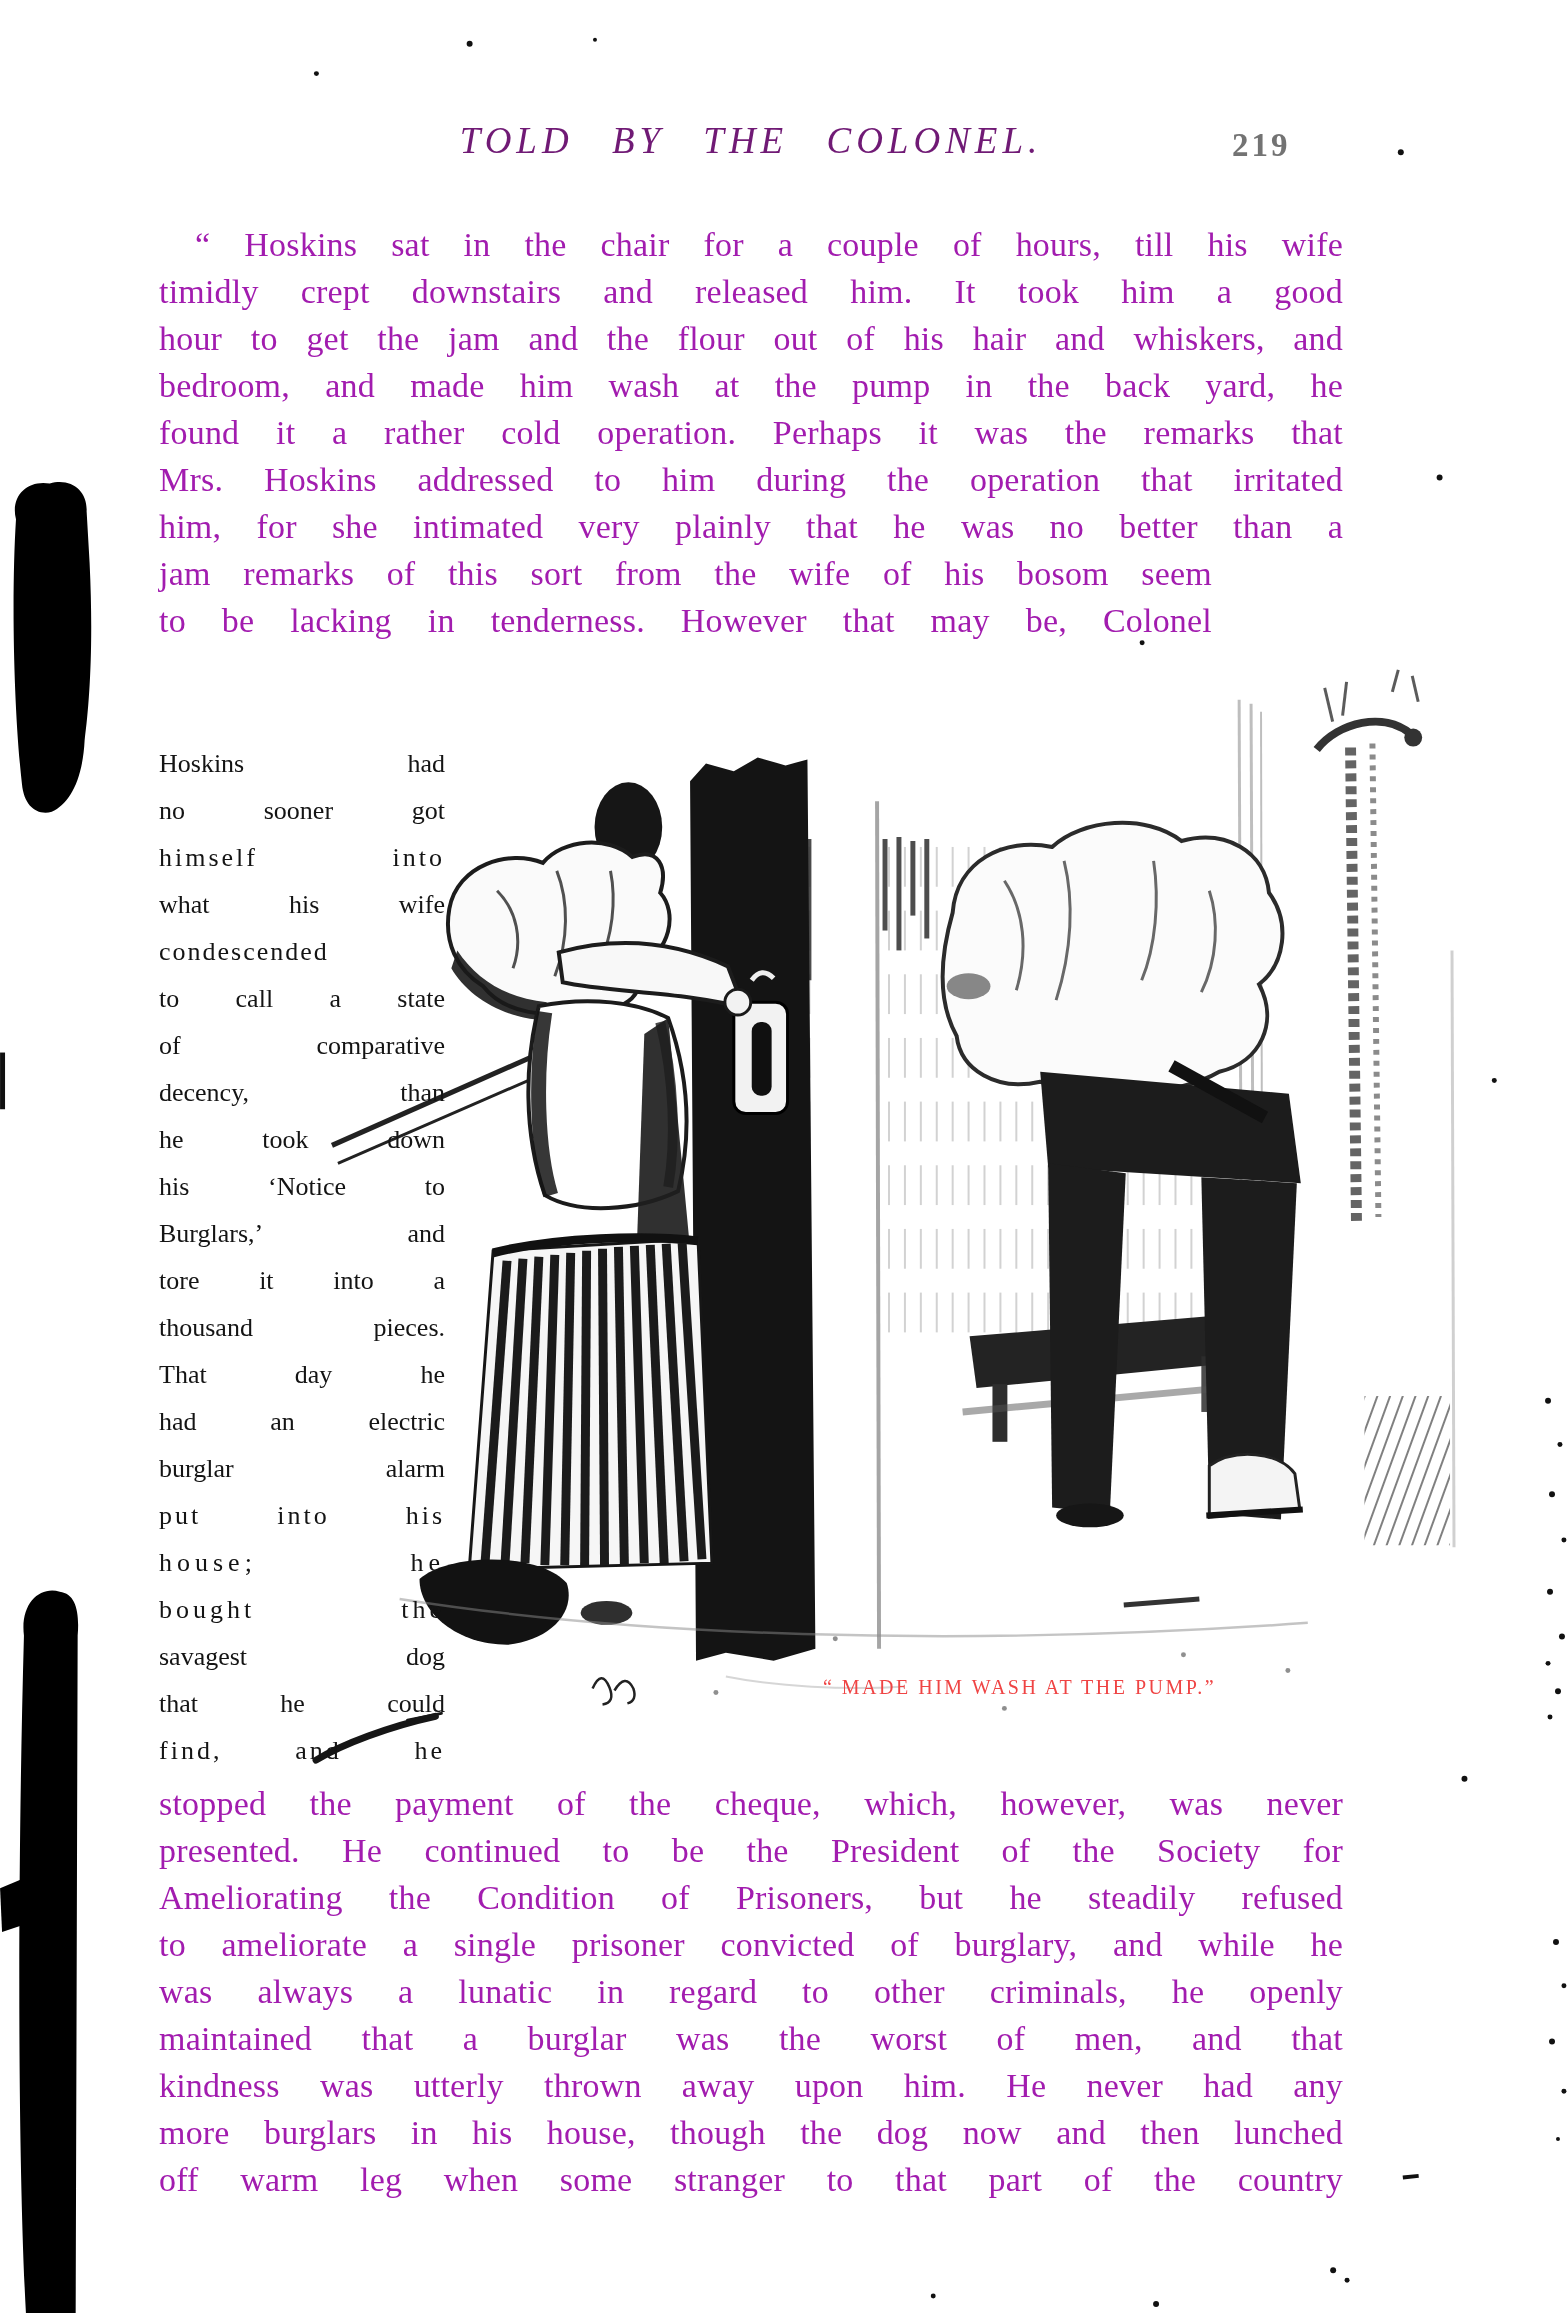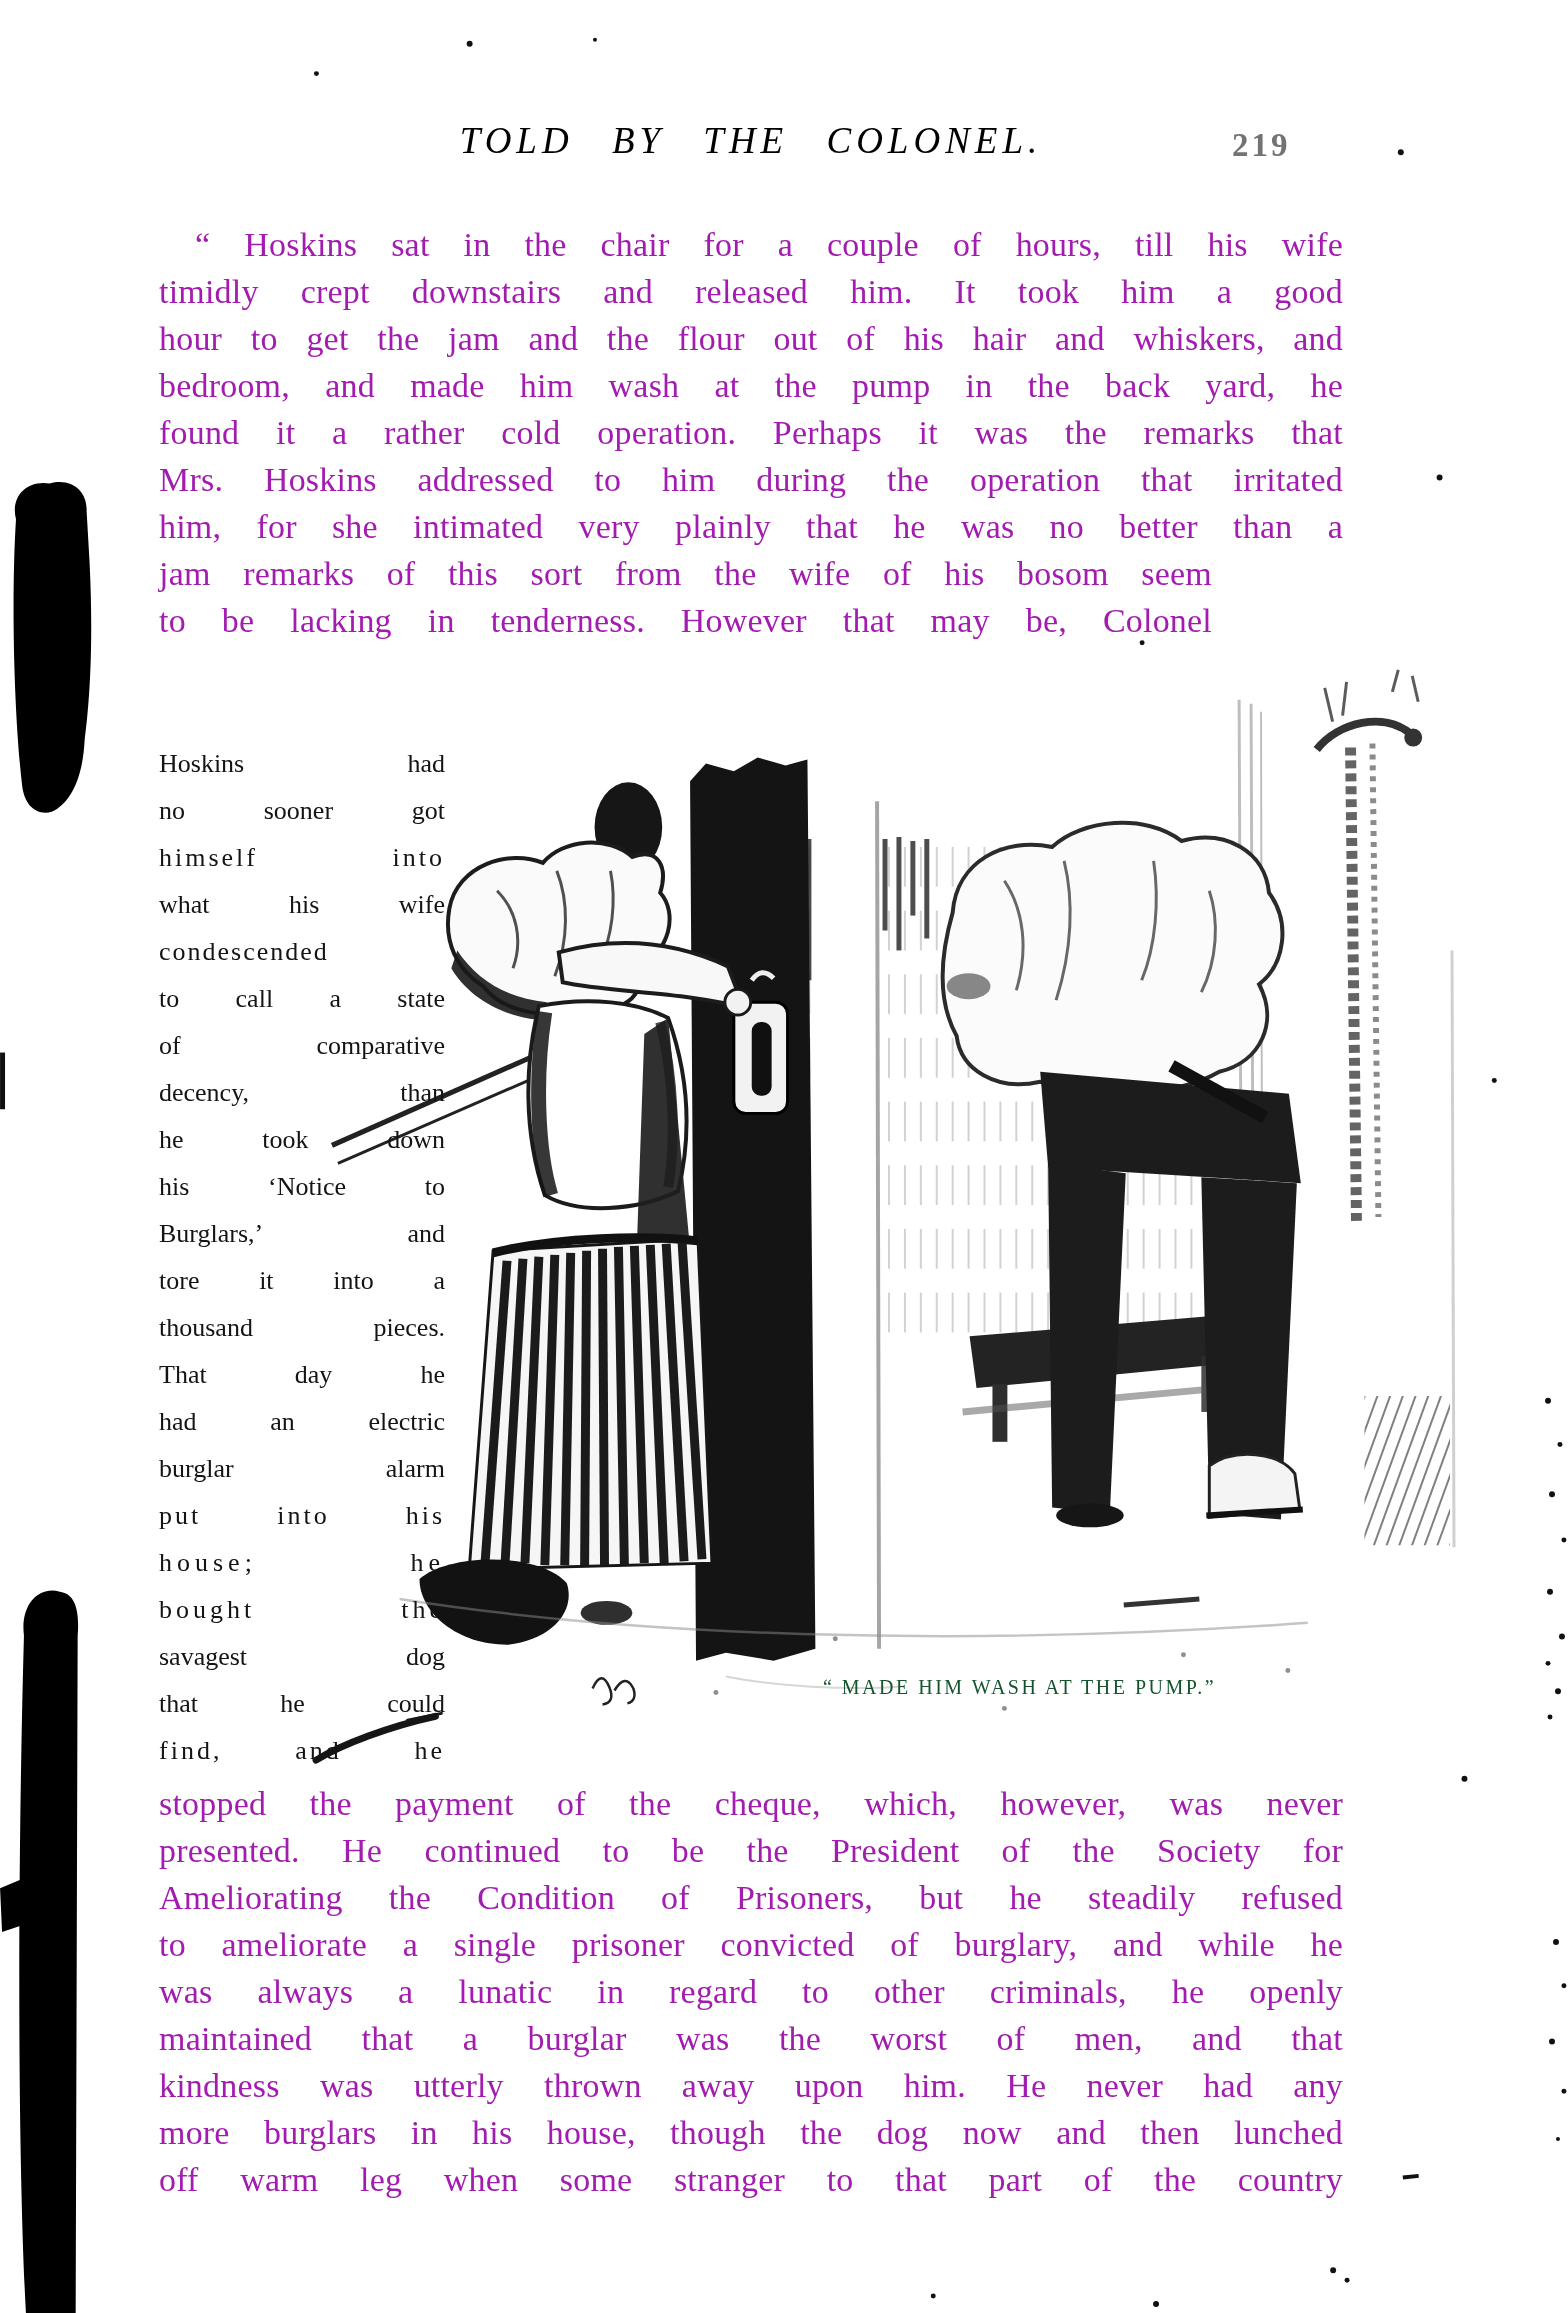--- a/index.html
+++ b/index.html
@@ -4,21 +4,21 @@
 <style>
   html,body{margin:0;padding:0;background:#ffffff;}
   .page{
     position:relative;width:1568px;height:2313px;background:#ffffff;
     font-family:"Liberation Serif",serif;color:#161616;overflow:hidden;
   }
   
   .runhead{
     position:absolute;left:159px;top:119px;width:1184px;text-align:center;
     font-style:italic;font-size:37px;letter-spacing:5px;word-spacing:24px;
-    color:#000000;white-space:nowrap;
+    color:#701a75;white-space:nowrap;
   }
   .pagenum{
     position:absolute;left:1232px;top:127px;font-size:33px;letter-spacing:3px;color:#737373;font-weight:bold;
   }
   
   .para{position:absolute;left:159px;font-size:34px;letter-spacing:0.2px;color:#a21caf;}
   .para .ln{
     display:block;line-height:47px;height:47px;
     text-align:justify;text-align-last:justify;overflow:visible;
   }
@@ -34,21 +34,21 @@
   .lc .ln:nth-child(3){letter-spacing:3px;}
   .lc .ln:nth-child(5){letter-spacing:2px;}
   .lc .ln:nth-child(17){letter-spacing:3px;}
   .lc .ln:nth-child(18){letter-spacing:5px;}
   .lc .ln:nth-child(19){letter-spacing:4px;}
   .lc .ln:nth-child(22){letter-spacing:3px;}
   
   .illo{position:absolute;left:308px;top:652px;width:1164px;height:1129px;z-index:1;}
   .caption{
     position:absolute;left:766px;top:1676px;width:507px;z-index:3;
-    text-align:center;font-size:20px;letter-spacing:2.5px;color:#14532d;white-space:nowrap;
+    text-align:center;font-size:20px;letter-spacing:2.5px;color:#ef4444;white-space:nowrap;
   }
   
   .edge{position:absolute;left:0;top:0;width:1568px;height:2313px;z-index:4;pointer-events:none;}
   .textlayer{position:relative;z-index:2;}
 </style>
 </head>
 <body>
 
 <div class="page">
 

